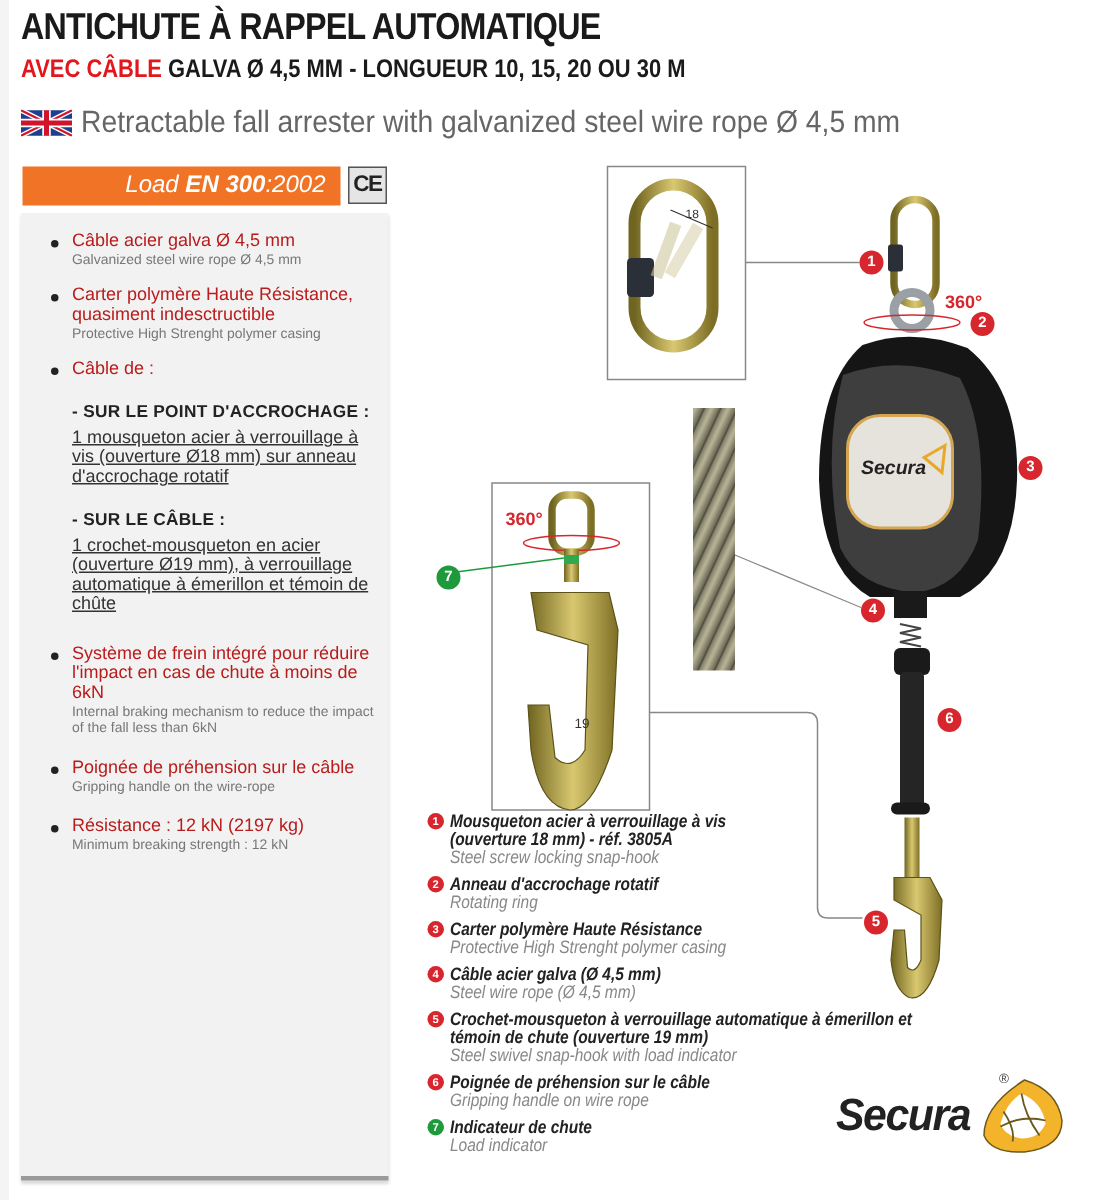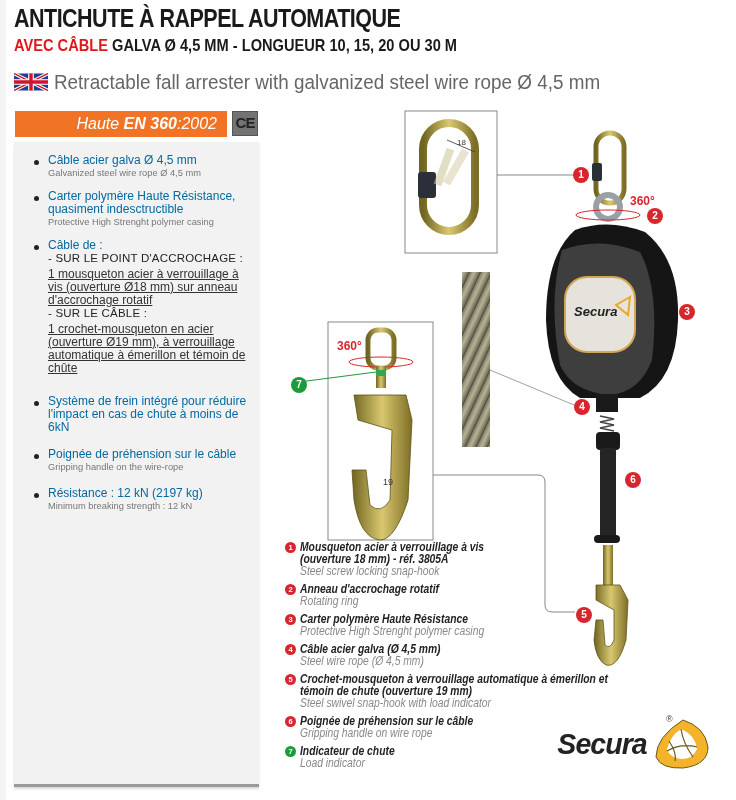--- a/index.html
+++ b/index.html
@@ -37,39 +37,39 @@
 
   .norme-banner {
     position: absolute; left: 15px; top: 111px; width: 212px; height: 26px;
     background: #f07326; color: #fff;
     font-style: italic; font-size: 16px; text-align: right; padding-right: 10px;
     line-height: 26px;
   }
   .norme-banner b { font-weight: bold; }
   .ce-mark {
     position: absolute; left: 232px; top: 111px; width: 26px; height: 25px;
-    border: 1.5px solid #555; background: #737373;
+    border: 1.5px solid #555; background: #e5e5e5;
     font-size: 15px; font-weight: bold; text-align: center; line-height: 22px;
     color: #222; letter-spacing: -1px;
   }
   .spec-panel {
     position: absolute; left: 14px; top: 142px; width: 245px; height: 645px;
     background: #f1f2f1;
     border-bottom: 3px solid #9a9a9a;
     box-shadow: 0 2px 2px rgba(0,0,0,0.15);
   }
   .spec-list { list-style: none; padding: 12px 8px 0 20px; }
   .spec-item { position: relative; padding-left: 14px; margin-bottom: 11px; }
   .spec-item::before {
     content: ""; position: absolute; left: 0; top: 6px; width: 5px; height: 5px;
     border-radius: 50%; background: #222;
   }
-  .fr { font-size: 12px; line-height: 13px; color: #0369a1; }
+  .fr { font-size: 12px; line-height: 13px; color: #b91c1c; }
   .en { font-size: 9.3px; line-height: 11px; color: #777; margin-top: 1px; }
-  .sub-head { font-size: 11.5px; font-weight: normal; color: #222; margin-top: 0; letter-spacing: 0.2px; }
+  .sub-head { font-size: 11.5px; font-weight: bold; color: #222; margin-top: 17px; letter-spacing: 0.2px; }
   .sub-text { font-size: 12px; line-height: 13px; color: #333; margin-top: 4px; text-decoration: underline; }
 
   .diagram { position: absolute; left: 0; top: 0; width: 736px; height: 800px; pointer-events: none; }
   .diagram * { pointer-events: auto; }
 
   .legend { position: absolute; left: 285px; top: 541px; width: 360px; }
   .legend-item { display: flex; align-items: flex-start; margin-bottom: 5px; }
   .num-badge {
     flex: 0 0 auto; width: 11px; height: 11px; border-radius: 50%;
     background: #d7262d; color: #fff; font-size: 7.5px; font-weight: bold;
@@ -113,21 +113,21 @@
     <rect width="60" height="30" fill="#1e3f8f"></rect>
     <path d="M0,0 L60,30 M60,0 L0,30" stroke="#fff" stroke-width="6"></path>
     <path d="M0,0 L60,30 M60,0 L0,30" stroke="#cf142b" stroke-width="2.5"></path>
     <path d="M30,0 V30 M0,15 H60" stroke="#fff" stroke-width="10"></path>
     <path d="M30,0 V30 M0,15 H60" stroke="#cf142b" stroke-width="6"></path>
   </svg>
   <span class="en-text">Retractable fall arrester with galvanized steel wire rope Ø 4,5 mm</span>
 </div>
 
 <div class="norme-banner">
-  <span>Haute </span><b>EN 360</b><span>:2002</span>
+  <span>Load </span><b>EN 300</b><span>:2002</span>
 </div>
 <div class="ce-mark">CE</div>
 
 <div class="spec-panel">
   <ul class="spec-list">
     <li class="spec-item">
       <div class="fr">Câble acier galva Ø 4,5 mm</div>
       <div class="en">Galvanized steel wire rope Ø 4,5 mm</div>
     </li>
     <li class="spec-item">
@@ -136,20 +136,21 @@
     </li>
     <li class="spec-item">
       <div class="fr">Câble de :</div>
       <div class="sub-head">- SUR LE POINT D'ACCROCHAGE :</div>
       <div class="sub-text">1 mousqueton acier à verrouillage à vis (ouverture Ø18 mm) sur anneau d'accrochage rotatif</div>
       <div class="sub-head">- SUR LE CÂBLE :</div>
       <div class="sub-text">1 crochet-mousqueton en acier (ouverture Ø19 mm), à verrouillage automatique à émerillon et témoin de chûte</div>
     </li>
     <li class="spec-item" style="margin-top:20px">
       <div class="fr">Système de frein intégré pour réduire l'impact en cas de chute à moins de 6kN</div>
+      <div class="en">Internal braking mechanism to reduce the impact of the fall less than 6kN</div>
     </li>
     <li class="spec-item" style="margin-top:14px">
       <div class="fr">Poignée de préhension sur le câble</div>
       <div class="en">Gripping handle on the wire-rope</div>
     </li>
     <li class="spec-item" style="margin-top:14px">
       <div class="fr">Résistance : 12 kN (2197 kg)</div>
       <div class="en">Minimum breaking strength : 12 kN</div>
     </li>
   </ul>

